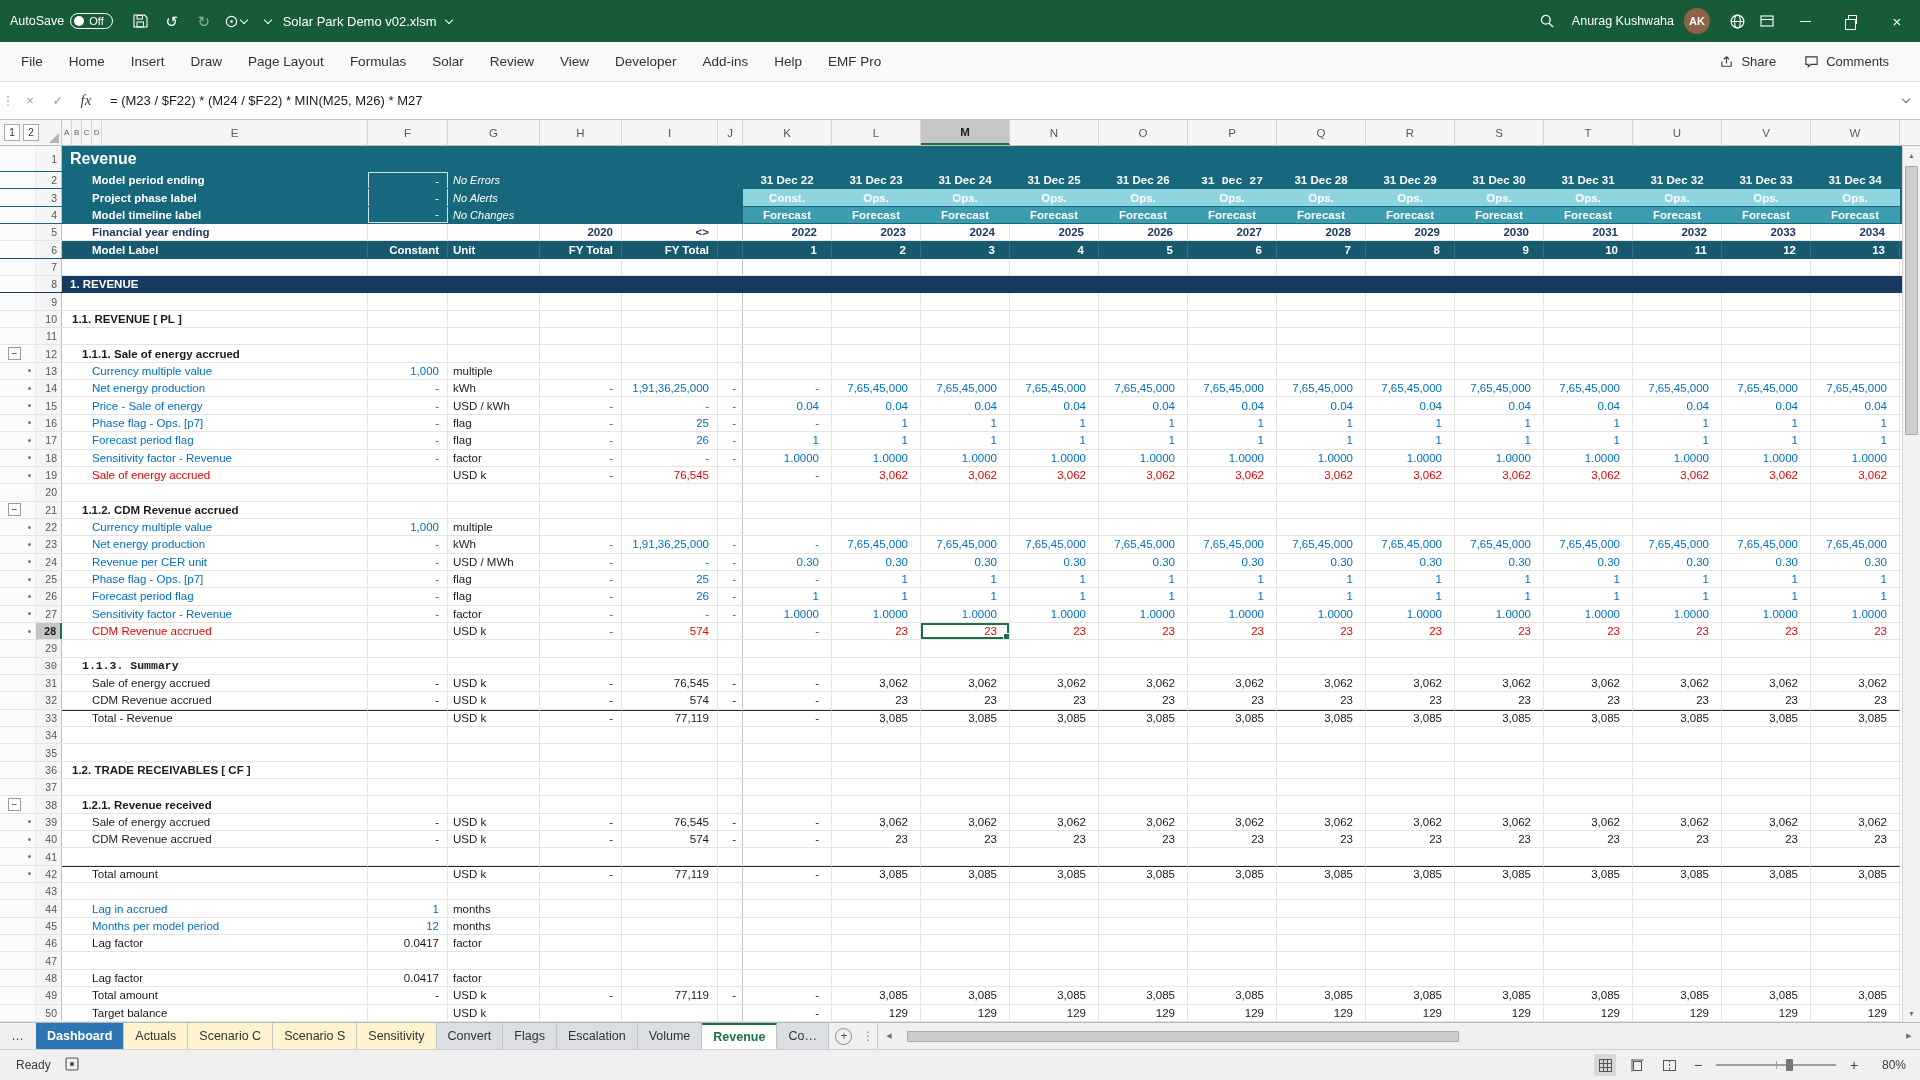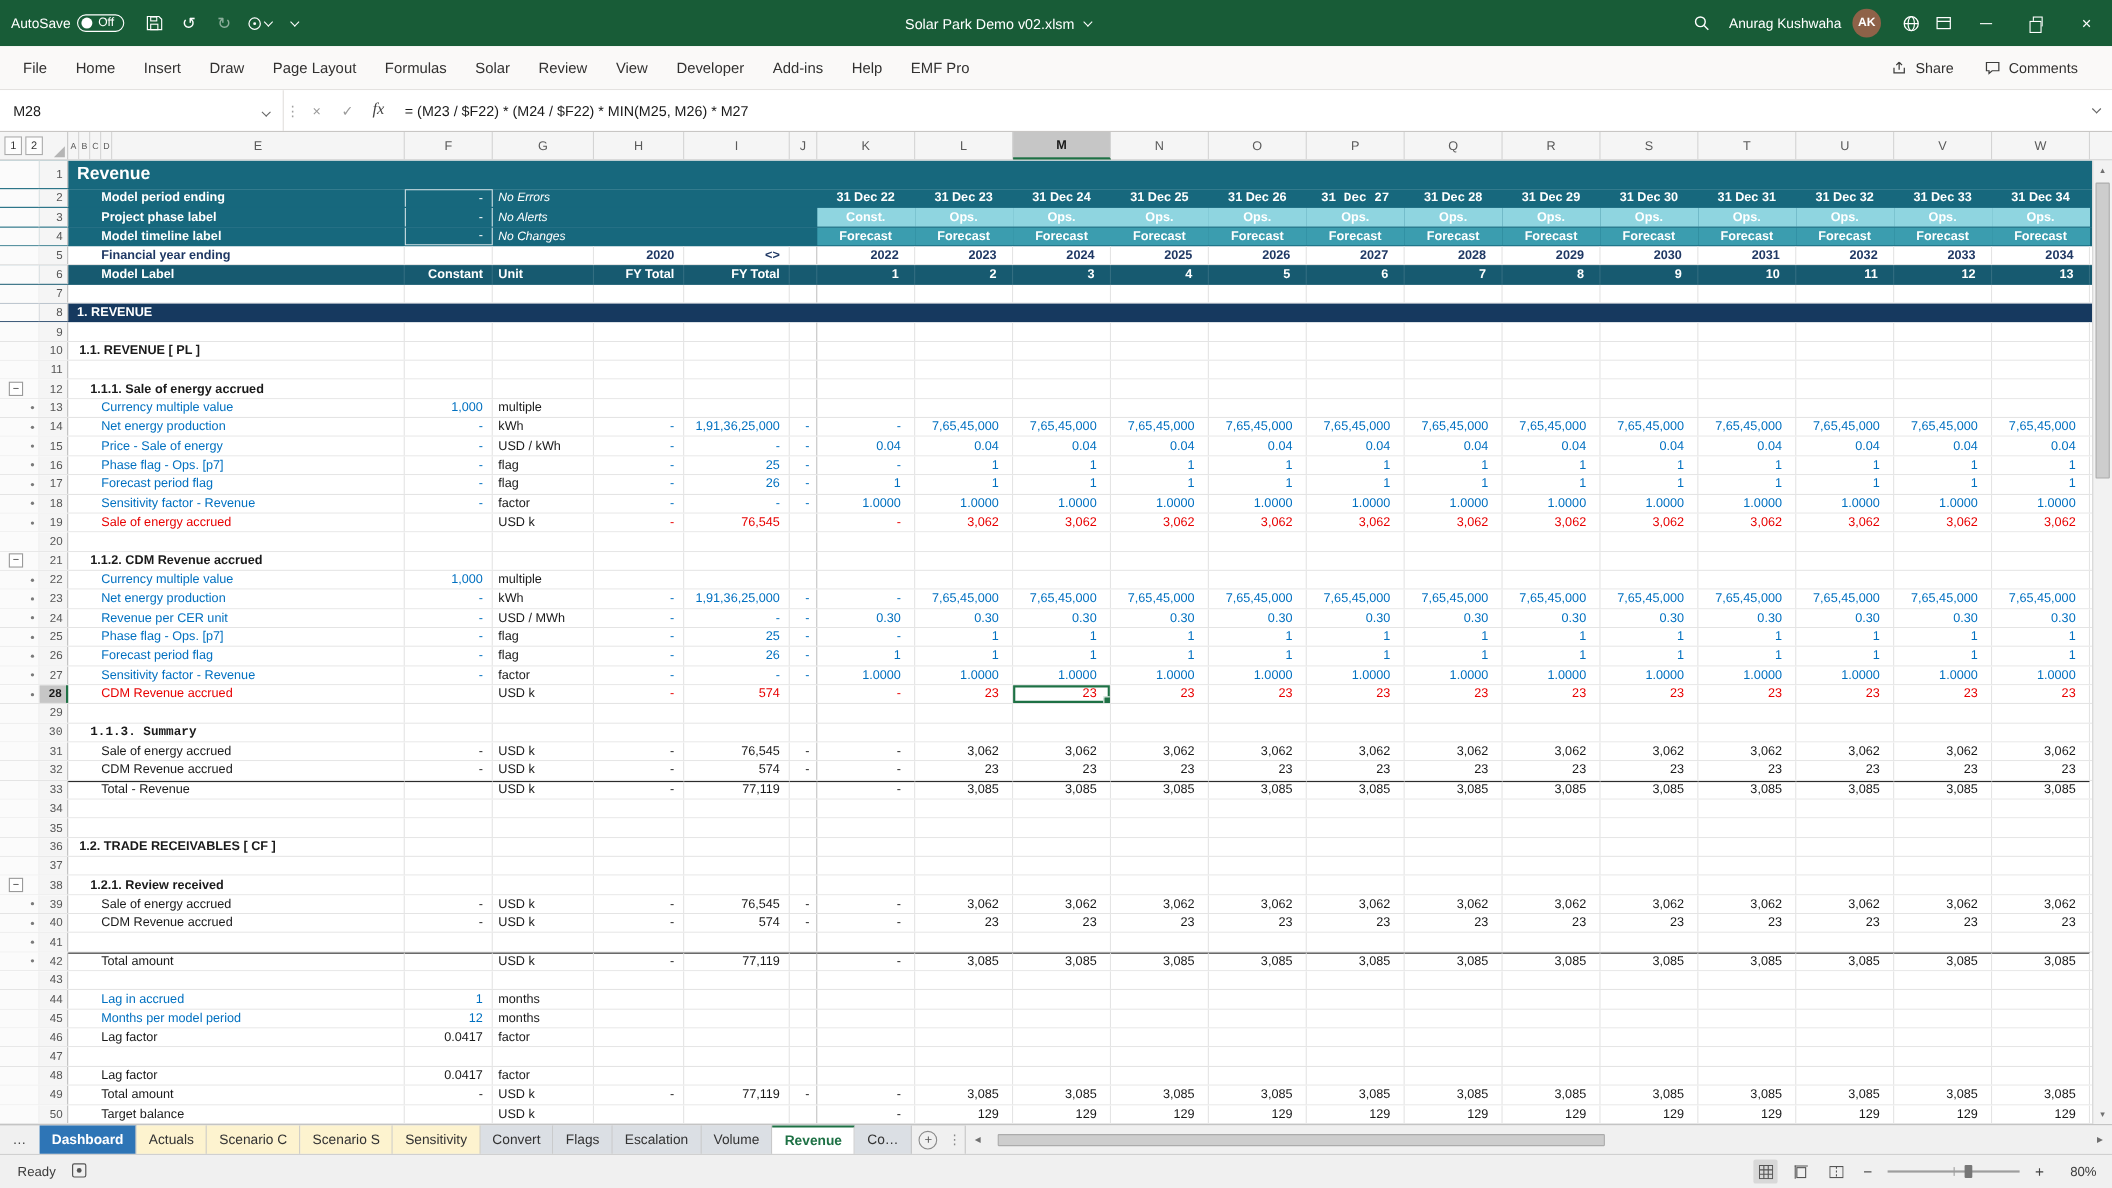--- a/index.html
+++ b/index.html
@@ -9,21 +9,21 @@
 
 .titlebar{height:42px;flex:0 0 42px;background:var(--titlebar_green,#185C37);color:#fff;display:flex;align-items:center;padding-left:10px;font-size:13px}
 .tb-group{display:flex;align-items:center;gap:2px}
 .autosave{display:flex;align-items:center;gap:6px;margin-right:10px;font-size:12.5px}
 .as-pill{display:flex;align-items:center;gap:5px;border:1px solid #fff;border-radius:9px;padding:1px 8px 1px 3px;font-size:11px}
 .as-knob{width:10px;height:10px;border-radius:50%;background:#fff}
 .tb-btn{min-width:30px;height:30px;display:flex;align-items:center;justify-content:center;border-radius:3px;gap:2px;color:#fff}
 .tb-btn.dim{opacity:.5}
 .tb-glyph{font-size:15px;line-height:1}
 .cv{width:6px;height:6px;border-right:1.4px solid currentColor;border-bottom:1.4px solid currentColor;transform:rotate(45deg);display:inline-block;margin-top:-3px}
-.tb-title{flex:1;display:flex;align-items:center;justify-content:center;gap:9px;font-size:13px;white-space:nowrap}
+.tb-title{flex:1;display:flex;align-items:center;justify-content:flex-start;gap:9px;font-size:13px;white-space:nowrap}
 .tb-right{display:flex;align-items:center;height:100%}
 .tb-user{font-size:12.5px;margin:0 10px;white-space:nowrap}
 .avatar{width:26px;height:26px;border-radius:50%;background:var(--avatar_bg,#8E6248);display:flex;align-items:center;justify-content:center;font-size:11px;font-weight:bold;margin-right:12px}
 .win-btn{width:46px;height:100%;display:flex;align-items:center;justify-content:center;font-size:15px}
 .min-glyph{width:11px;border-top:1.2px solid #fff;display:inline-block}
 .restore-glyph{width:9px;height:9px;border:1px solid #fff;position:relative;margin-left:3px;margin-bottom:3px;display:inline-block}
 .restore-glyph::before{content:"";position:absolute;left:-4px;top:3px;width:9px;height:9px;border:1px solid #fff;background:var(--titlebar_green,#185C37)}
 
 
 .ribbonbar{height:40px;flex:0 0 40px;background:#FAF9F8;display:flex;align-items:stretch;border-bottom:1px solid #E1DFDD;padding:0 8px}
@@ -240,24 +240,20 @@
       <div class="rib-btn">
         <svg width="15" height="15" viewBox="0 0 16 16">
             <path d="M2 3h12v8H7.5L4.5 13.6V11H2z" fill="none" stroke="#3C3C3B" stroke-width="1.2"></path>
           </svg>
         <span>Comments</span>
       </div>
     </div>
   </div>
 
   <div class="formulabar">
-    <div class="namebox">
-      <span>M28</span>
-      <span class="nb-caret"><span class="cv"></span></span>
-    </div>
     <div class="fb-sep">⋮</div>
     <div class="fb-btn">
         <span>×</span>
       </div>
     <div class="fb-btn">
         <span>✓</span>
       </div>
     <div class="fb-btn fx">
         <span>fx</span>
       </div>
@@ -1184,21 +1180,21 @@
           <div class="cell num p" style="width: 89px;"></div>
           <div class="cell num p" style="width: 89px;"></div>
           <div class="cell num p" style="width: 89px;"></div>
           <div class="cell num p" style="width: 89px;"></div>
         </div>
         <div class="r s-sec" style="height: 17.35px;">
           <div class="gut-o">
             <div class="o-minus">−</div>
           </div>
           <div class="rn">38</div>
-          <div class="cell lab ind3" style="width: 306px;">1.2.1. Review received</div>
+          <div class="cell lab ind3" style="width: 306px;">1.2.1. Revenue received</div>
           <div class="cell num" style="width: 80px;"></div>
           <div class="cell cg" style="width: 92px;"></div>
           <div class="cell num" style="width: 82px;"></div>
           <div class="cell num" style="width: 96px;"></div>
           <div class="cell num jcol" style="width: 25px;"></div>
           <div class="cell num p" style="width: 89px;"></div>
           <div class="cell num p" style="width: 89px;"></div>
           <div class="cell num p" style="width: 89px;"></div>
           <div class="cell num p" style="width: 89px;"></div>
           <div class="cell num p" style="width: 89px;"></div>

